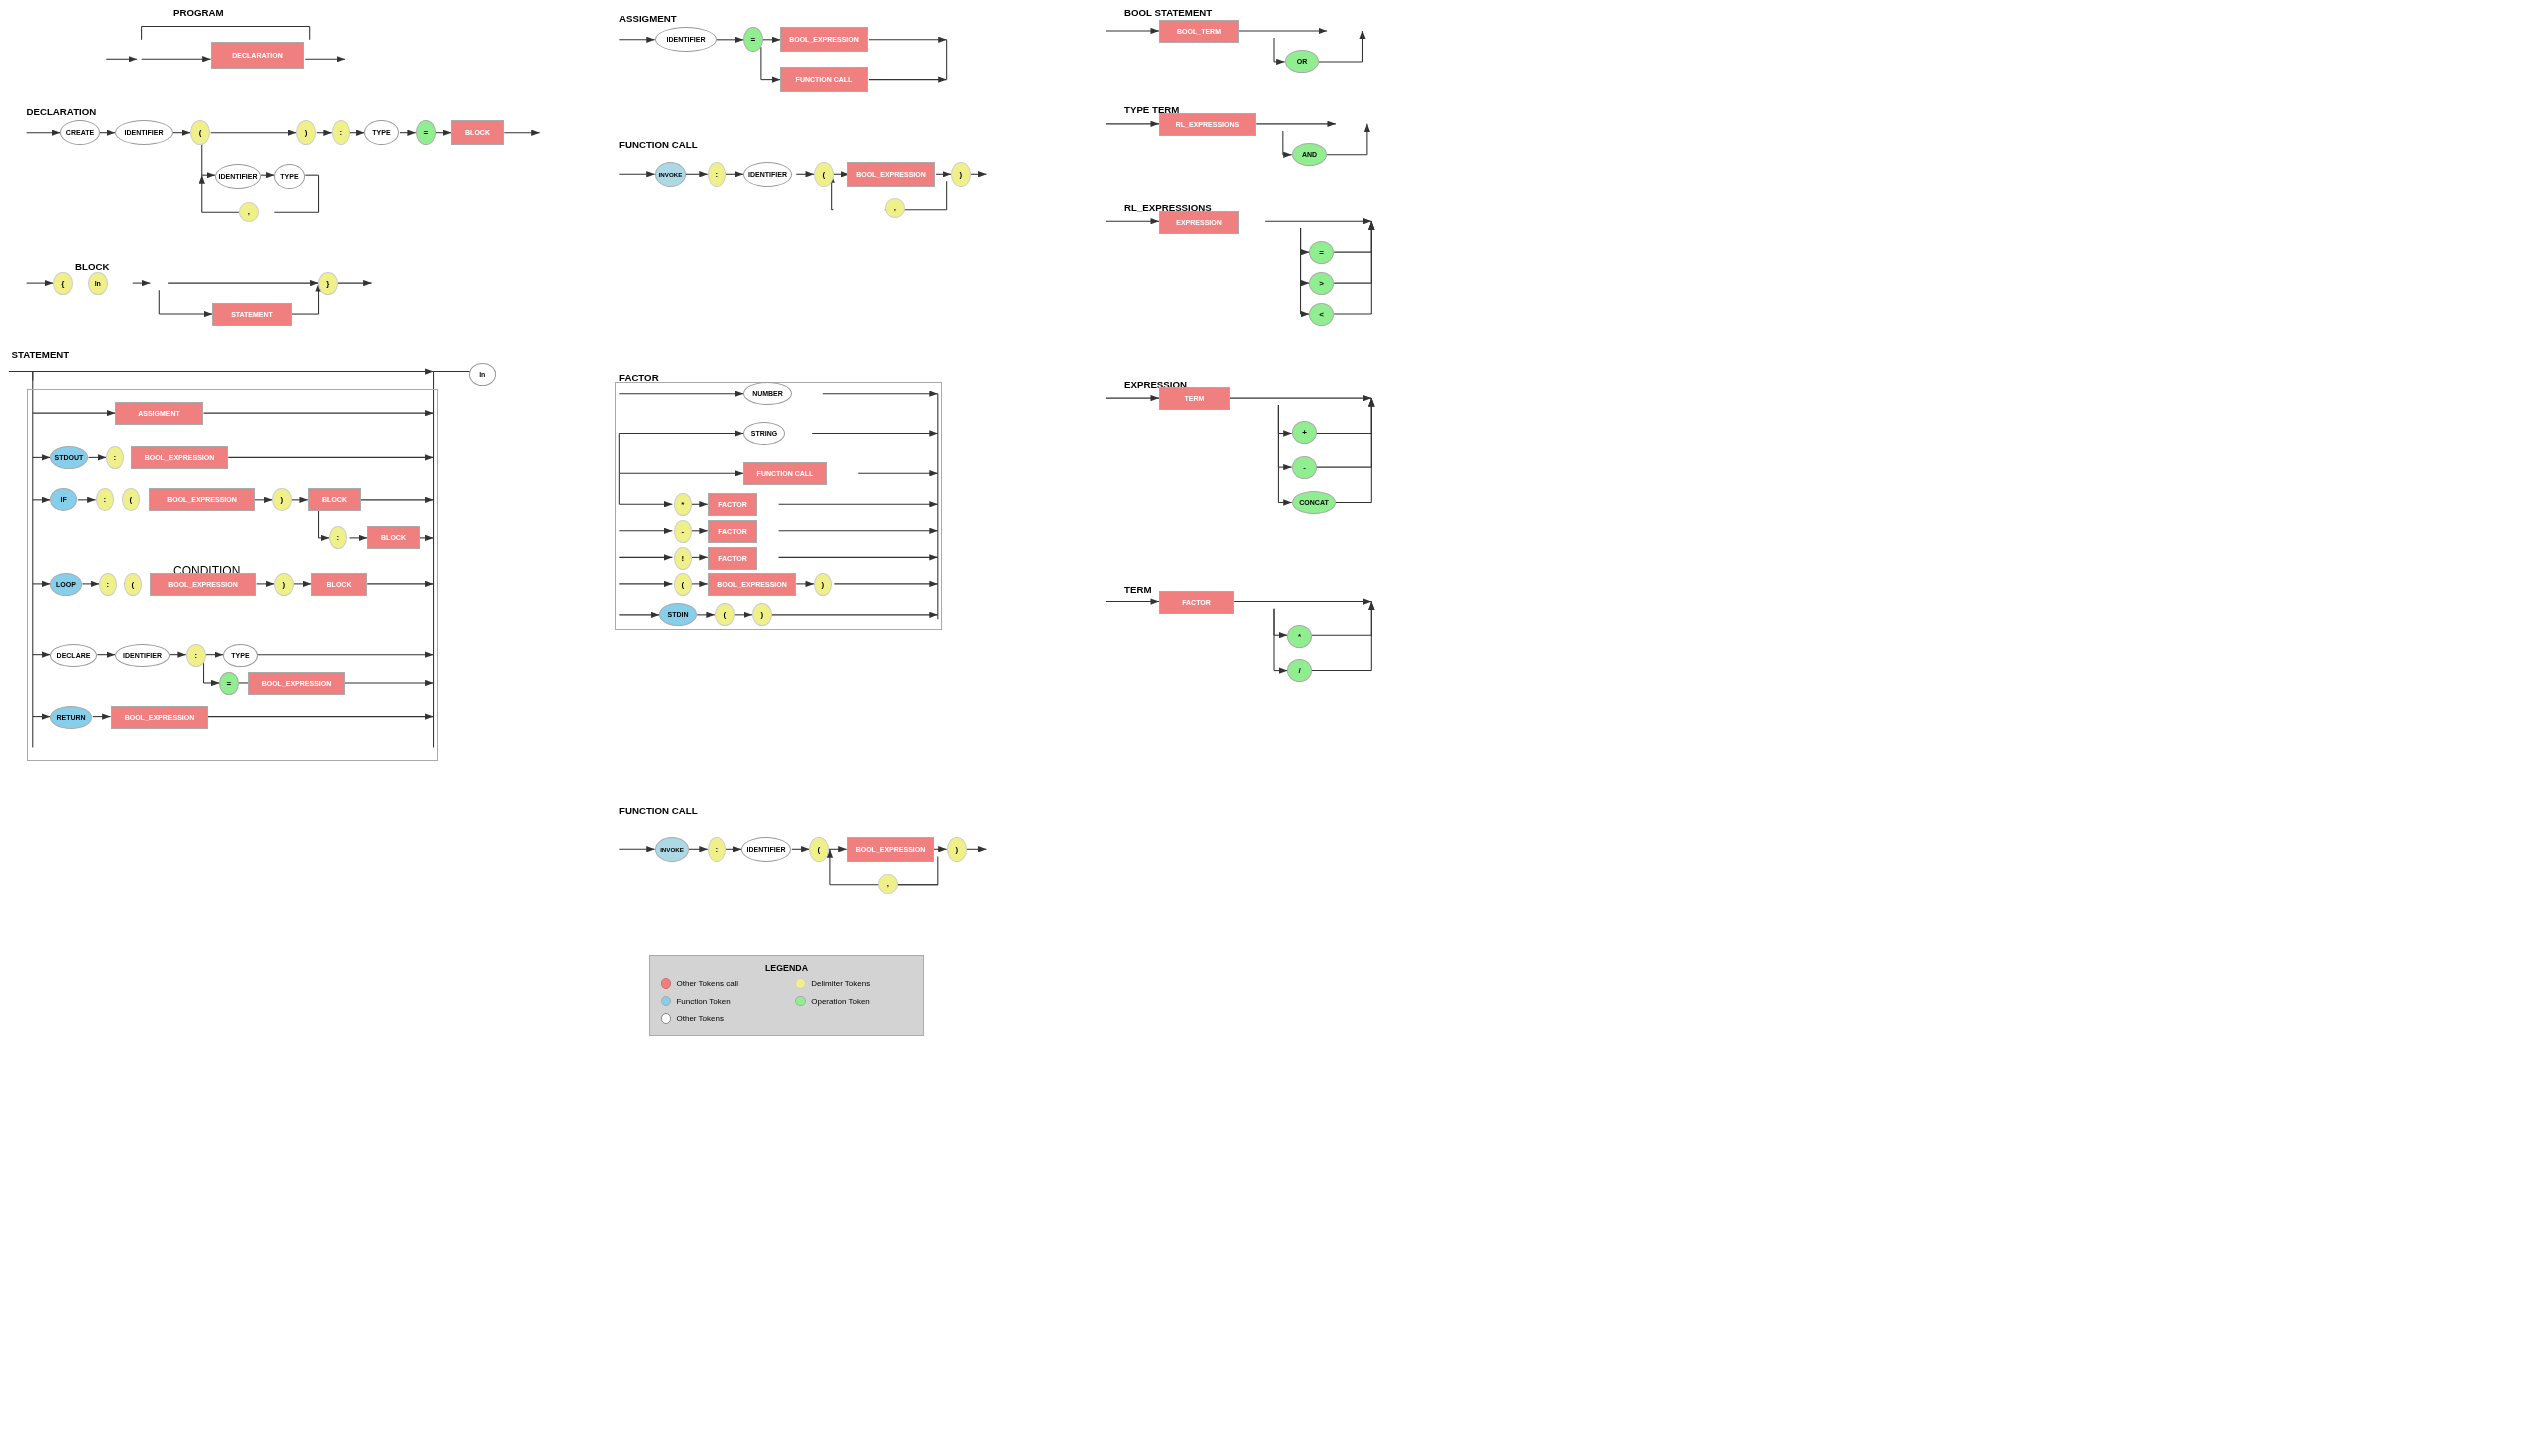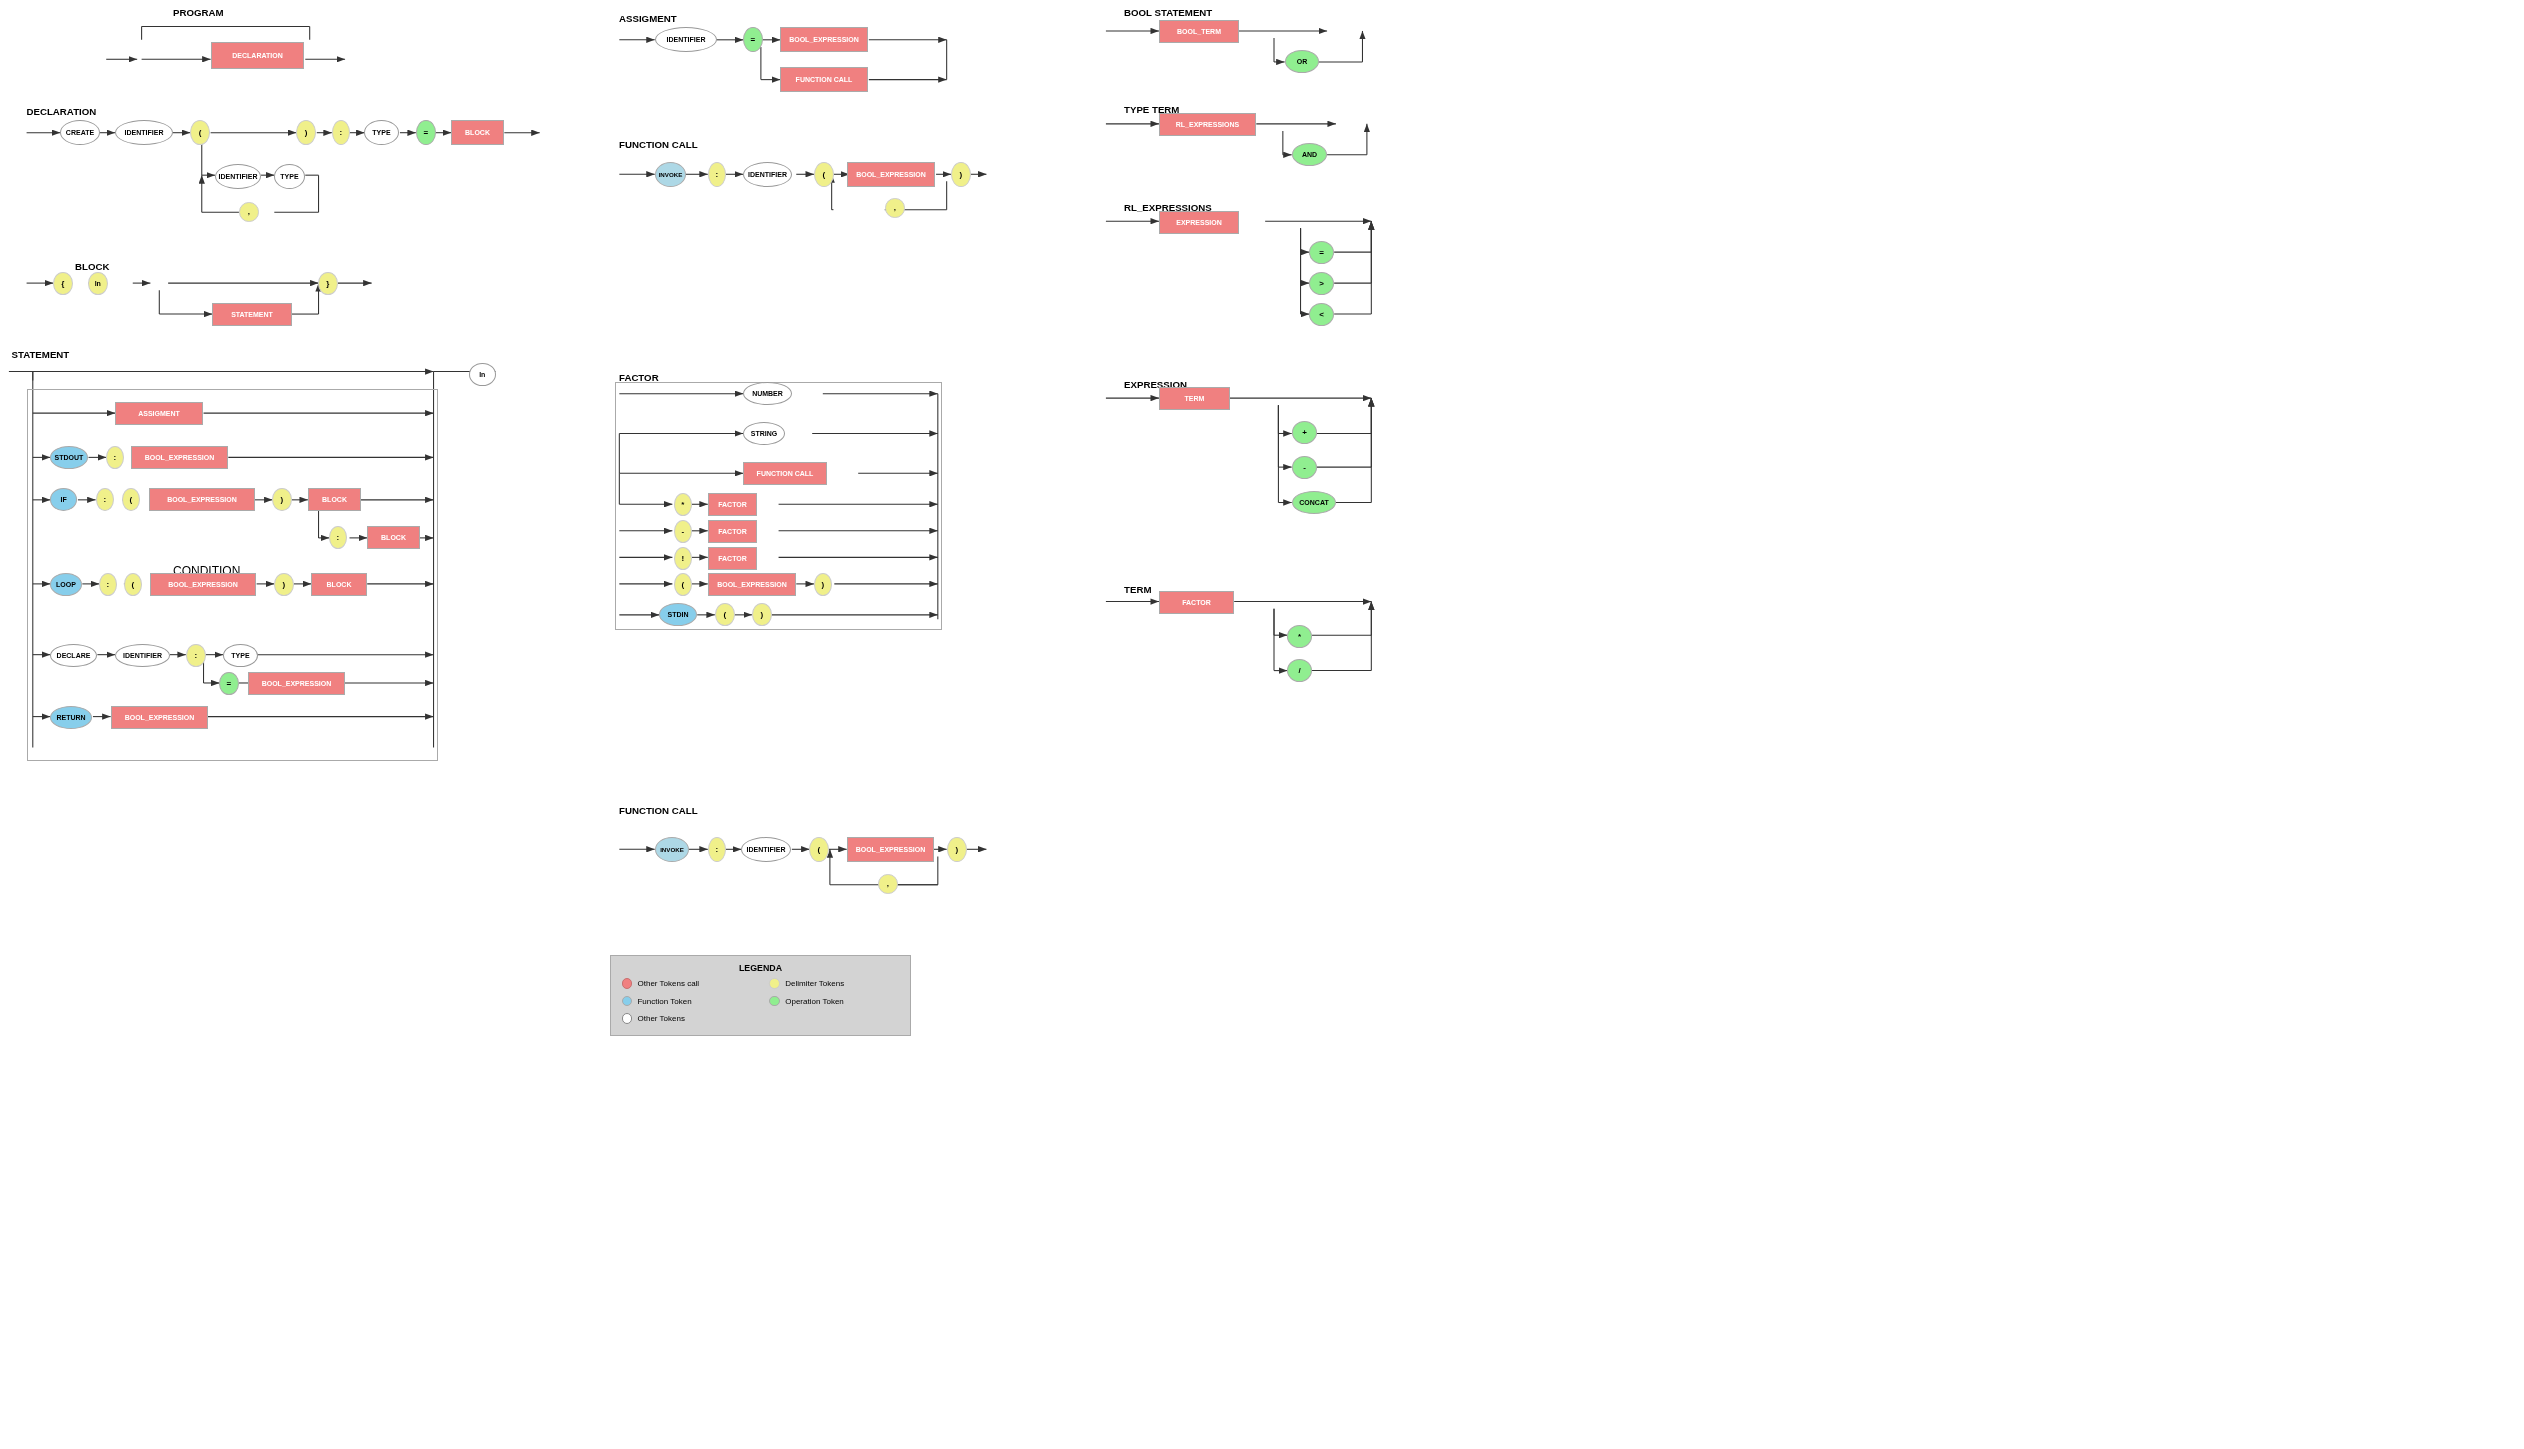--- a/index.html
+++ b/index.html
@@ -504,21 +504,21 @@
   <div class="node node-rect" style="left:1159px; top:387px; width:71px; height:23px">TERM</div>
   <div class="node node-green" style="left:1292px; top:421px; width:25px; height:23px">+</div>
   <div class="node node-green" style="left:1292px; top:456px; width:25px; height:23px">-</div>
   <div class="node node-green" style="left:1292px; top:491px; width:44px; height:23px; font-size:7px">CONCAT</div>
 
   <div class="label-title" style="left:1124px; top:584px">TERM</div>
   <div class="node node-rect" style="left:1159px; top:591px; width:75px; height:23px">FACTOR</div>
   <div class="node node-green" style="left:1287px; top:625px; width:25px; height:23px">*</div>
   <div class="node node-green" style="left:1287px; top:659px; width:25px; height:23px">/</div>
 
-  <div class="legend-box" style="left:610px; top:955px; width:301px">
+  <div class="legend-box" style="left:649px; top:955px; width:275px">
     <div class="legend-title">LEGENDA</div>
     <div style="display:grid; grid-template-columns:1fr 1fr; gap:3.5px 17.7px">
       <div class="legend-item">
         <div class="legend-dot" style="background:#f08080; border-color:#c87070"></div>
         <span>Other Tokens call</span>
       </div>
       <div class="legend-item">
         <div class="legend-dot" style="background:#f0f08a; border-color:#ccc"></div>
         <span>Delimiter Tokens</span>
       </div>

